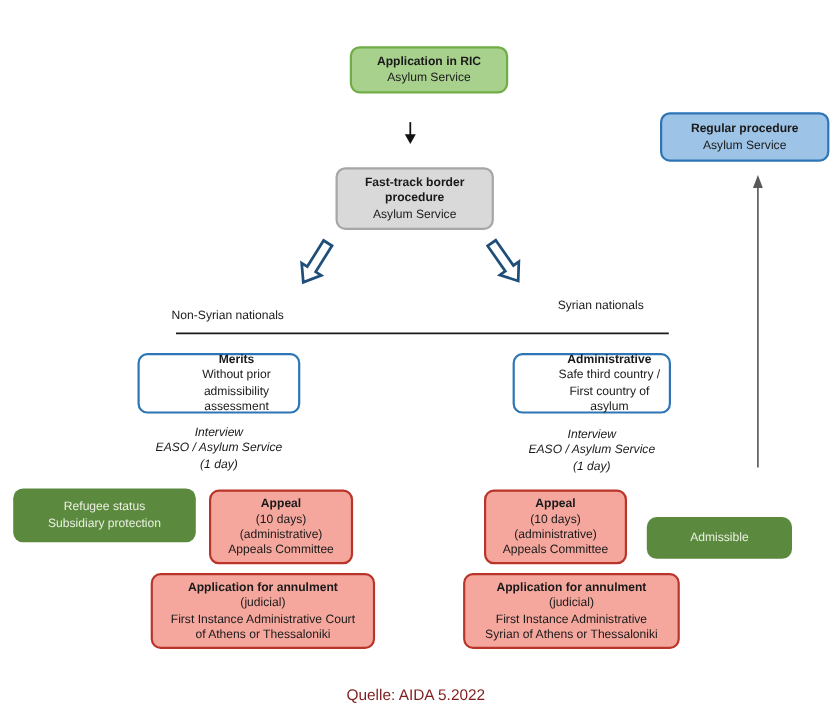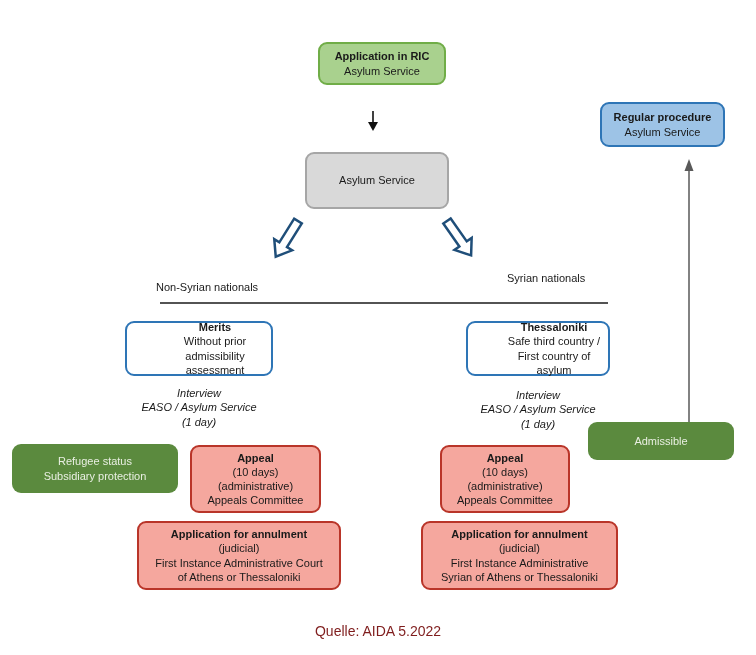--- a/index.html
+++ b/index.html
@@ -15,29 +15,29 @@
   }
   .node .t{font-weight:bold;}
   
   .box-lgreen{background:#A9D18E;border:2.5px solid #70AD47;}
   .box-gray  {background:#D9D9D9;border:2.5px solid #A6A6A6;}
   .box-lblue {background:#9DC3E6;border:2.5px solid #2E75B6;}
   .box-white {background:#FFFFFF;border:2.5px solid #2E75B6;padding-left:32px;}
   .box-dgreen{background:#5B8A3E;border:none;color:#E9EFE2;}
   .box-red   {background:#F5A79E;border:2.5px solid #B93529;justify-content:center;}
   
-  .n-application {left:318px;top:42px;width:128px;height:43px;text-align:center;}
+  .n-application {left:318px;top:42px;width:144px;height:43px;text-align:center;}
   .n-fasttrack   {left:305px;top:152px;width:144px;height:57px;padding:0 6px;}
-  .n-regular     {left:600px;top:102px;width:125px;height:45px;}
+  .n-regular     {left:600px;top:102px;width:154px;height:45px;}
   .n-merits      {left:125px;top:321px;width:148px;height:55px;}
   .n-admissibility{left:466px;top:321px;width:144px;height:55px;}
   .n-refugee     {left:12px;top:444px;width:166px;height:49px;}
   .n-appeal-l    {left:190px;top:445px;width:131px;height:68px;}
   .n-appeal-r    {left:440px;top:445px;width:130px;height:68px;}
-  .n-admissible  {left:588px;top:422px;width:146px;height:38px;}
+  .n-admissible  {left:588px;top:470px;width:132px;height:38px;}
   .n-annul-l     {left:137px;top:521px;width:204px;height:69px;}
   .n-annul-r     {left:421px;top:521px;width:197px;height:69px;}
   .textblock{
     position:absolute;text-align:center;font-size:11px;line-height:1.3;font-style:italic;
   }
   .tb-interview-l{left:125px;top:386px;width:148px;}
   .tb-interview-r{left:464px;top:388px;width:148px;}
   .branch-label{position:absolute;font-size:11px;white-space:nowrap;}
   .bl-left {left:156px;top:281px;}
   .bl-right{left:507px;top:272px;}
@@ -73,39 +73,40 @@
       <polygon points="684.5,171 693.5,171 689,159" fill="#595959"></polygon>
     </g>
   </svg>
 
   <div class="node box-lgreen n-application">
     <div class="t">Application in RIC</div>
     <div>Asylum Service</div>
   </div>
 
   <div class="node box-gray n-fasttrack">
+    <div class="t">Fast-track border procedure</div>
     <div>Asylum Service</div>
   </div>
 
   <div class="node box-lblue n-regular">
     <div class="t">Regular procedure</div>
     <div>Asylum Service</div>
   </div>
 
   <div class="branch-label bl-left">Non-Syrian nationals</div>
   <div class="branch-label bl-right">Syrian nationals</div>
 
   <div class="node box-white n-merits">
     <div class="t">Merits</div>
     <div>Without prior</div>
     <div>admissibility assessment</div>
   </div>
 
   <div class="node box-white n-admissibility">
-    <div class="t">Thessaloniki</div>
+    <div class="t">Administrative</div>
     <div>Safe third country /</div>
     <div>First country of asylum</div>
   </div>
 
   <div class="textblock tb-interview-l">
     <div class="t">Interview</div>
     <div>EASO / Asylum Service</div>
     <div>(1 day)</div>
   </div>
   <div class="textblock tb-interview-r">

